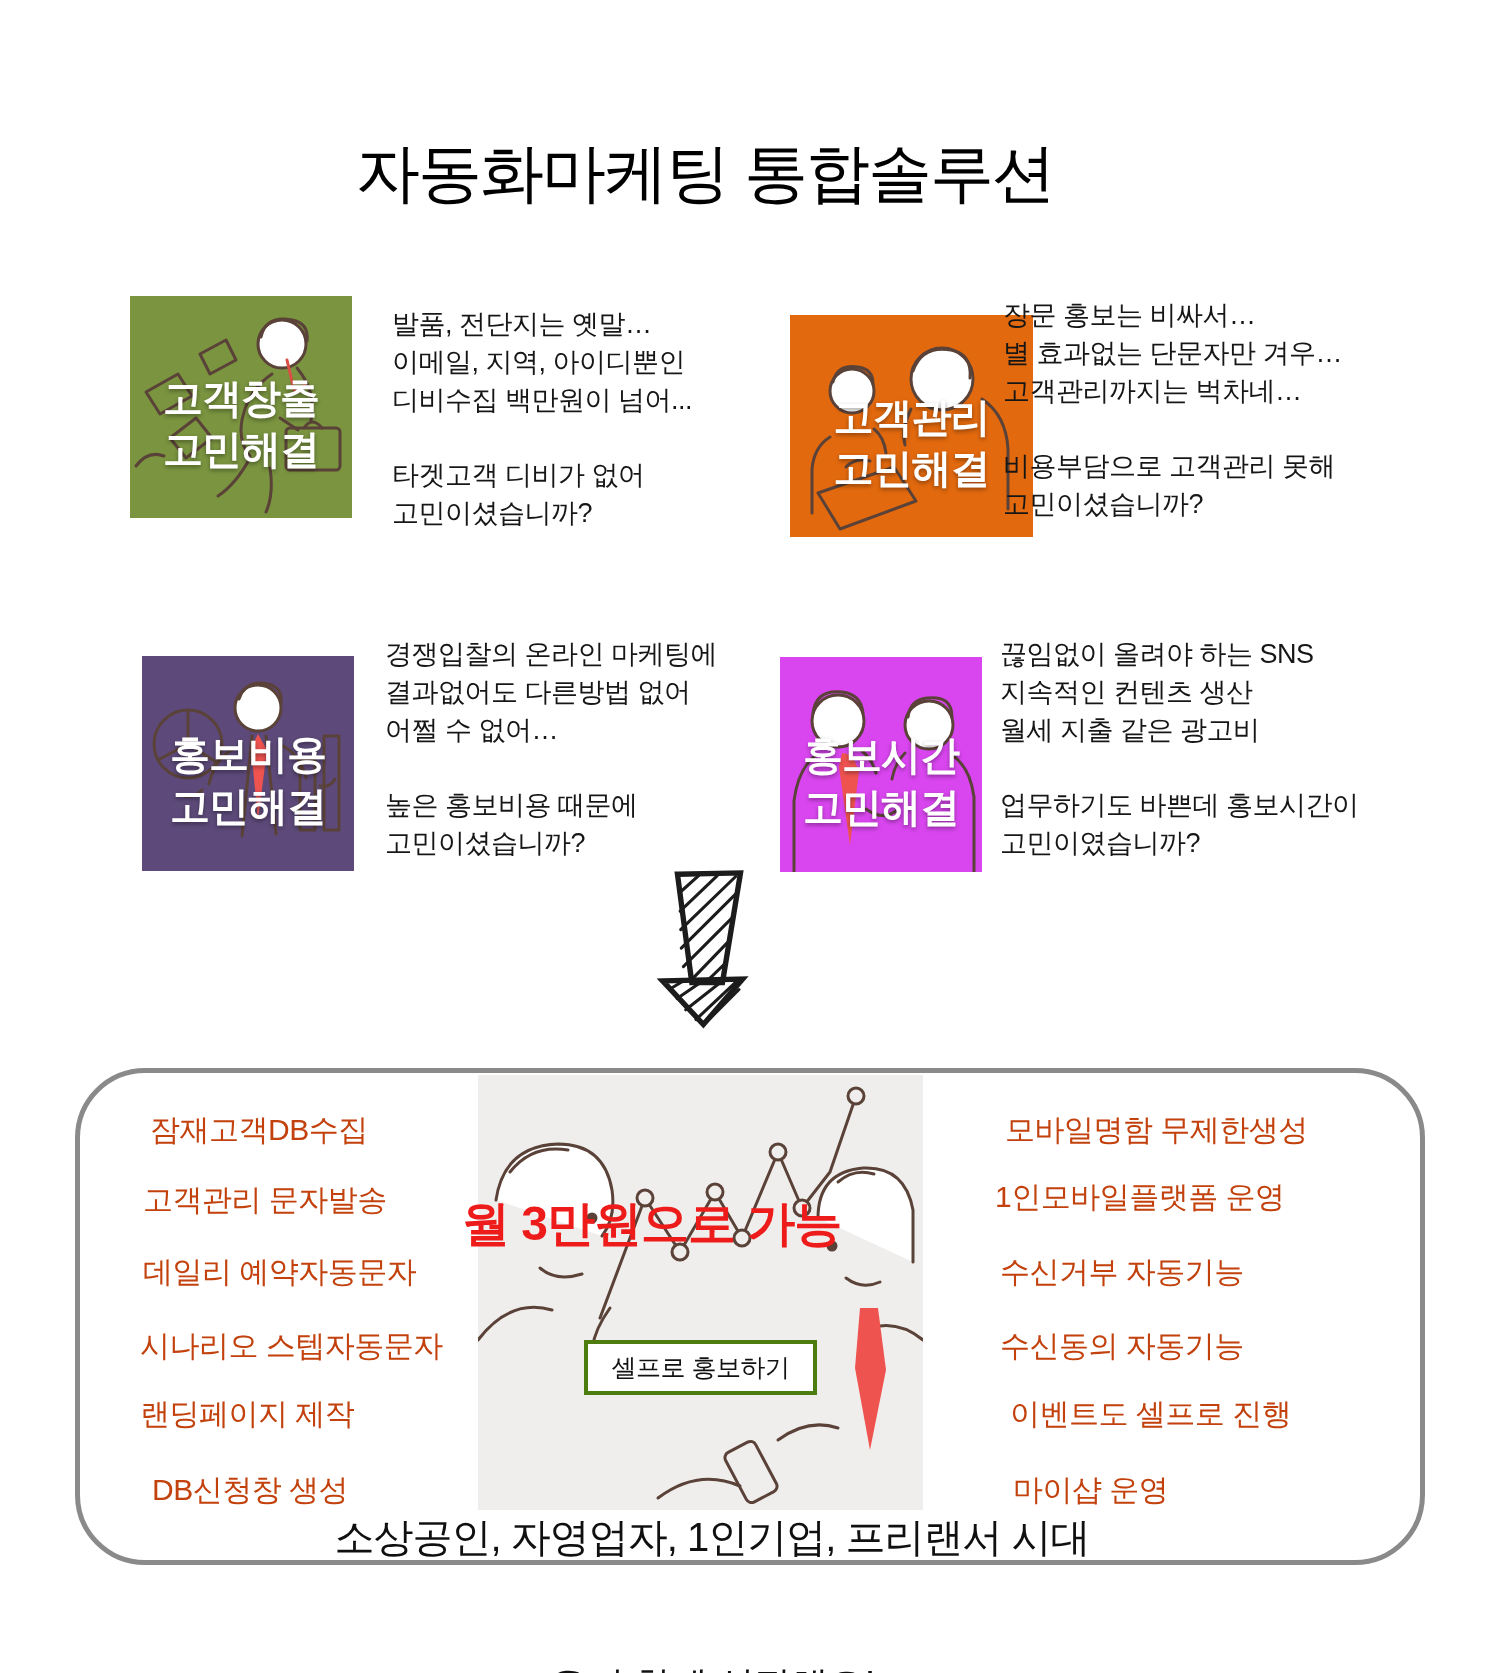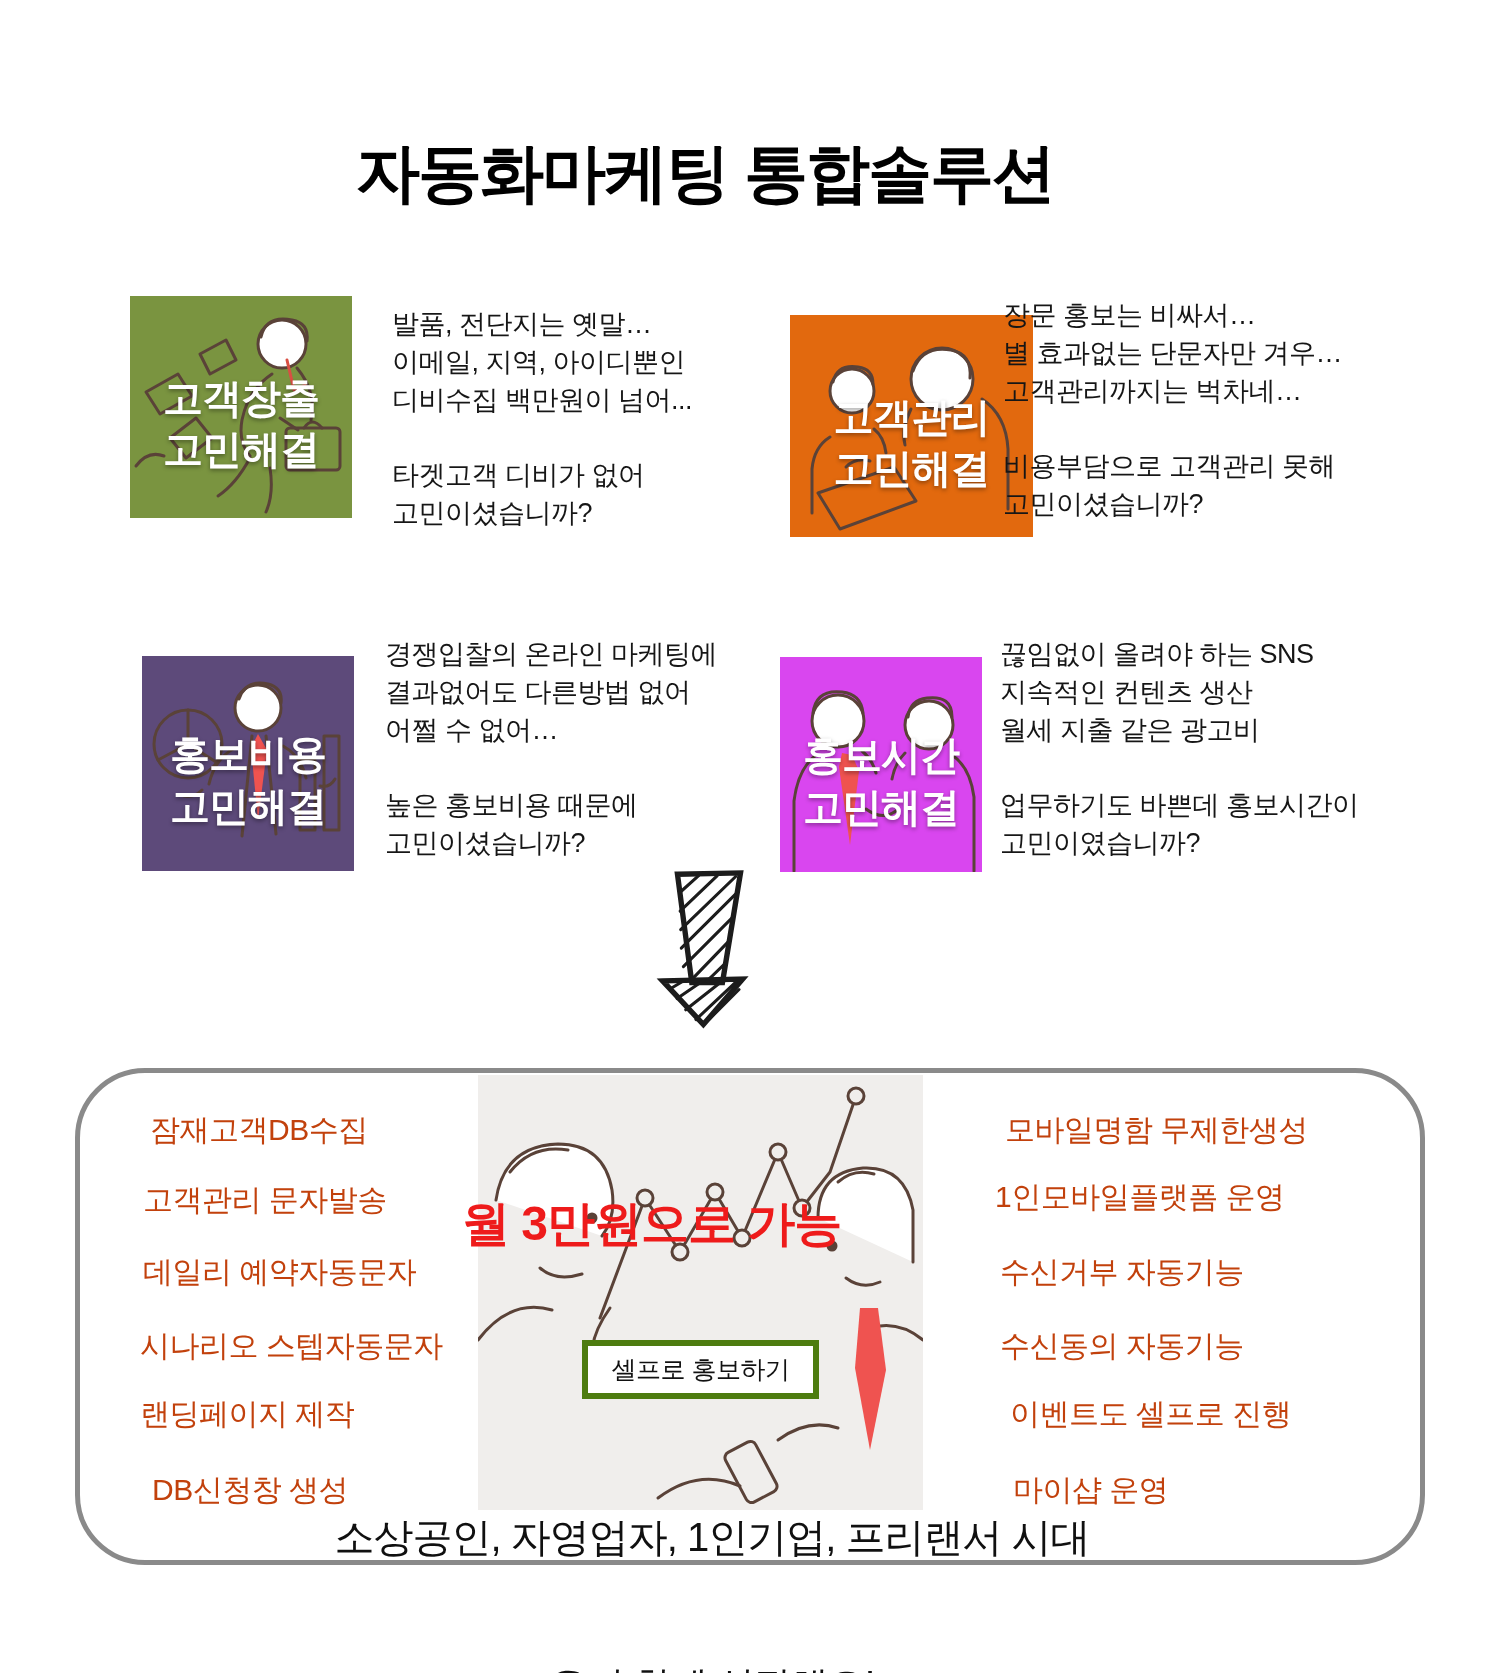--- a/index.html
+++ b/index.html
@@ -1,36 +1,36 @@
 <!DOCTYPE html>
 <html><head>
 <meta charset="utf-8">
 <style>
   html,body{margin:0;padding:0;background:#ffffff;}
   .page{position:relative;width:1500px;height:1673px;background:#ffffff;overflow:hidden;
         font-family:"Liberation Sans","DejaVu Sans",sans-serif;color:#111;}
   .subtitle{position:absolute;left:0;top:88px;width:1410px;text-align:center;
             font-size:35px;font-weight:700;letter-spacing:-1px;color:#0d0d0d;}
   .title{position:absolute;left:0;top:130px;width:1410px;text-align:center;
-         font-size:64px;font-weight:700;letter-spacing:-2px;color:#000;}
+         font-size:64px;font-weight:400;letter-spacing:-2px;color:#000;}
   .card{position:absolute;overflow:hidden;}
   .card svg{position:absolute;left:0;top:0;width:100%;height:100%;}
   .card-label{position:absolute;left:0;right:0;top:0;bottom:0;display:flex;align-items:center;justify-content:center;
               padding-top:34px;white-space:pre-line;text-align:center;color:#ffffff;font-size:40px;line-height:1.28;
               font-weight:700;letter-spacing:-1px;text-shadow:0 2px 4px rgba(0,0,0,.38);}
   .card-text{position:absolute;white-space:pre-line;font-size:27px;line-height:1.4;color:#161616;letter-spacing:-0.5px;}
   .arrow{position:absolute;left:645px;top:868px;width:115px;height:200px;transform:rotate(3deg);z-index:6;}
   .solution-box{position:absolute;left:75px;top:1068px;width:1340px;height:487px;
                 border:5px solid #8a8a8a;border-radius:70px;z-index:1;}
   .panel-bg{position:absolute;left:478px;top:1075px;width:445px;height:435px;background:#f0eeec;z-index:2;}
   .panel-art{position:absolute;left:478px;top:1040px;width:445px;height:470px;z-index:3;}
   .highlight{position:absolute;left:462px;top:1192px;width:478px;text-align:left;z-index:4;
              font-size:48px;font-weight:700;letter-spacing:-1px;}
   .badge{position:absolute;left:478px;top:1340px;width:445px;text-align:center;z-index:4;}
-  .badge span{display:inline-block;background:#ffffff;border:6px solid #4d7c0f;padding:7px 24px;
+  .badge span{display:inline-block;background:#ffffff;border:4px solid #4d7c0f;padding:7px 24px;
               font-size:25px;color:#111;letter-spacing:-0.5px;}
   .feat{position:absolute;font-size:30px;color:#c2410c;letter-spacing:-0.5px;z-index:3;}
   .footer1{position:absolute;left:0;top:1510px;width:1424px;text-align:center;z-index:5;font-size:40px;color:#101010;letter-spacing:-1px;}
   .footer1 span{background:#ffffff;padding:0 14px;}
   .footer2{position:absolute;left:0;top:1660px;width:1424px;text-align:center;z-index:5;font-size:38px;color:#101010;letter-spacing:-1px;}
   .lineart{fill:none;stroke:#5a4238;stroke-width:3;stroke-linecap:round;stroke-linejoin:round;}
   .inkline{fill:none;stroke:#1c1c1c;stroke-linecap:round;}
 </style>
 </head>
 <body>

